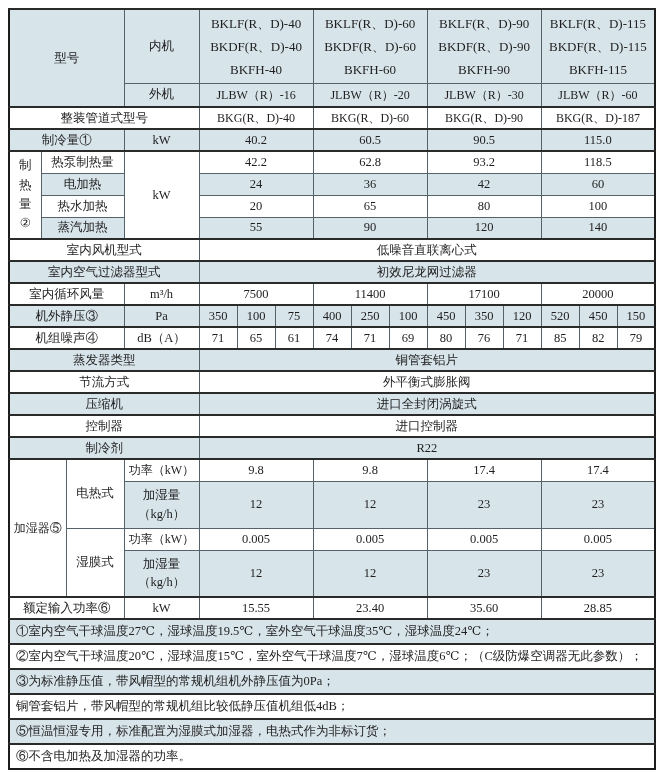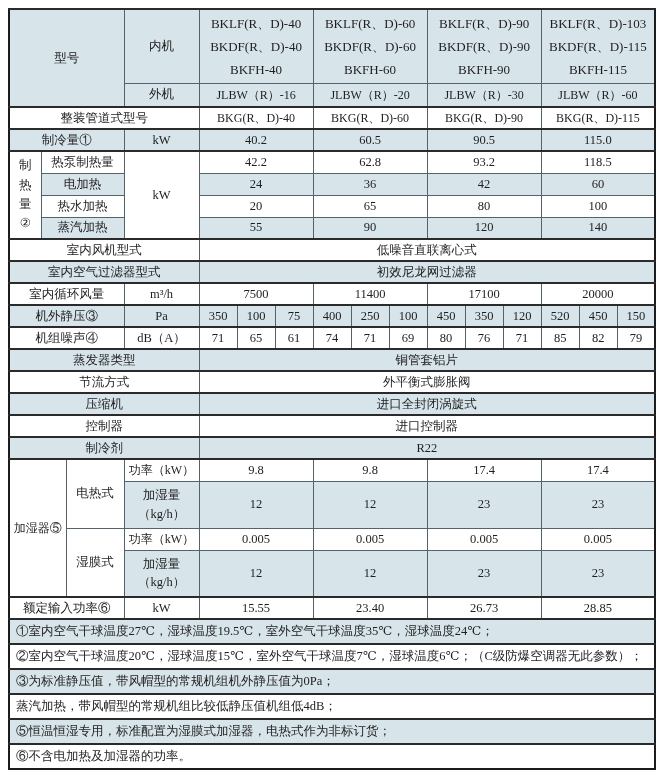--- a/index.html
+++ b/index.html
@@ -59,39 +59,39 @@
       <div>BKLF(R、D)-60</div>
       <div>BKDF(R、D)-60</div>
       <div>BKFH-60</div>
     </td>
     <td class="blue models" colspan="3">
       <div>BKLF(R、D)-90</div>
       <div>BKDF(R、D)-90</div>
       <div>BKFH-90</div>
     </td>
     <td class="blue models" colspan="3">
-      <div>BKLF(R、D)-103</div>
+      <div>BKLF(R、D)-115</div>
       <div>BKDF(R、D)-115</div>
       <div>BKFH-115</div>
     </td>
   </tr>
   <tr class="h-sub">
     <td class="blue">外机</td>
     <td class="blue nowrap" colspan="3">JLBW（R）-16</td>
     <td class="blue nowrap" colspan="3">JLBW（R）-20</td>
     <td class="blue nowrap" colspan="3">JLBW（R）-30</td>
     <td class="blue nowrap" colspan="3">JLBW（R）-60</td>
   </tr>
 
   <tr class="h-row grp">
     <td class="white" colspan="4">整装管道式型号</td>
     <td class="white nowrap" colspan="3">BKG(R、D)-40</td>
     <td class="white nowrap" colspan="3">BKG(R、D)-60</td>
     <td class="white nowrap" colspan="3">BKG(R、D)-90</td>
-    <td class="white nowrap" colspan="3">BKG(R、D)-115</td>
+    <td class="white nowrap" colspan="3">BKG(R、D)-187</td>
   </tr>
 
   <tr class="h-row grp">
     <td class="blue" colspan="3">制冷量①</td>
     <td class="blue">kW</td>
     <td class="blue" colspan="3">40.2</td>
     <td class="blue" colspan="3">60.5</td>
     <td class="blue" colspan="3">90.5</td>
     <td class="blue" colspan="3">115.0</td>
   </tr>
@@ -241,35 +241,35 @@
     <td class="blue" colspan="3">12</td>
     <td class="blue" colspan="3">23</td>
     <td class="blue" colspan="3">23</td>
   </tr>
 
   <tr class="h-row grp">
     <td class="white" colspan="3">额定输入功率⑥</td>
     <td class="white">kW</td>
     <td class="white" colspan="3">15.55</td>
     <td class="white" colspan="3">23.40</td>
-    <td class="white" colspan="3">26.73</td>
+    <td class="white" colspan="3">35.60</td>
     <td class="white" colspan="3">28.85</td>
   </tr>
 
   <tr class="h-note grp">
     <td class="blue note-cell" colspan="16">①室内空气干球温度27℃，湿球温度19.5℃，室外空气干球温度35℃，湿球温度24℃；</td>
   </tr>
   <tr class="h-note grp">
     <td class="white note-cell" colspan="16">②室内空气干球温度20℃，湿球温度15℃，室外空气干球温度7℃，湿球温度6℃；（C级防爆空调器无此参数）；</td>
   </tr>
   <tr class="h-note grp">
     <td class="blue note-cell" colspan="16">③为标准静压值，带风帽型的常规机组机外静压值为0Pa；</td>
   </tr>
   <tr class="h-note grp">
-    <td class="white note-cell" colspan="16">蒸汽加热，带风帽型的常规机组比较低静压值机组低4dB；</td>
+    <td class="white note-cell" colspan="16">铜管套铝片，带风帽型的常规机组比较低静压值机组低4dB；</td>
   </tr>
   <tr class="h-note grp">
     <td class="blue note-cell" colspan="16">⑤恒温恒湿专用，标准配置为湿膜式加湿器，电热式作为非标订货；</td>
   </tr>
   <tr class="h-note grp">
     <td class="white note-cell" colspan="16">⑥不含电加热及加湿器的功率。</td>
   </tr>
 </tbody>
   </table>
 

